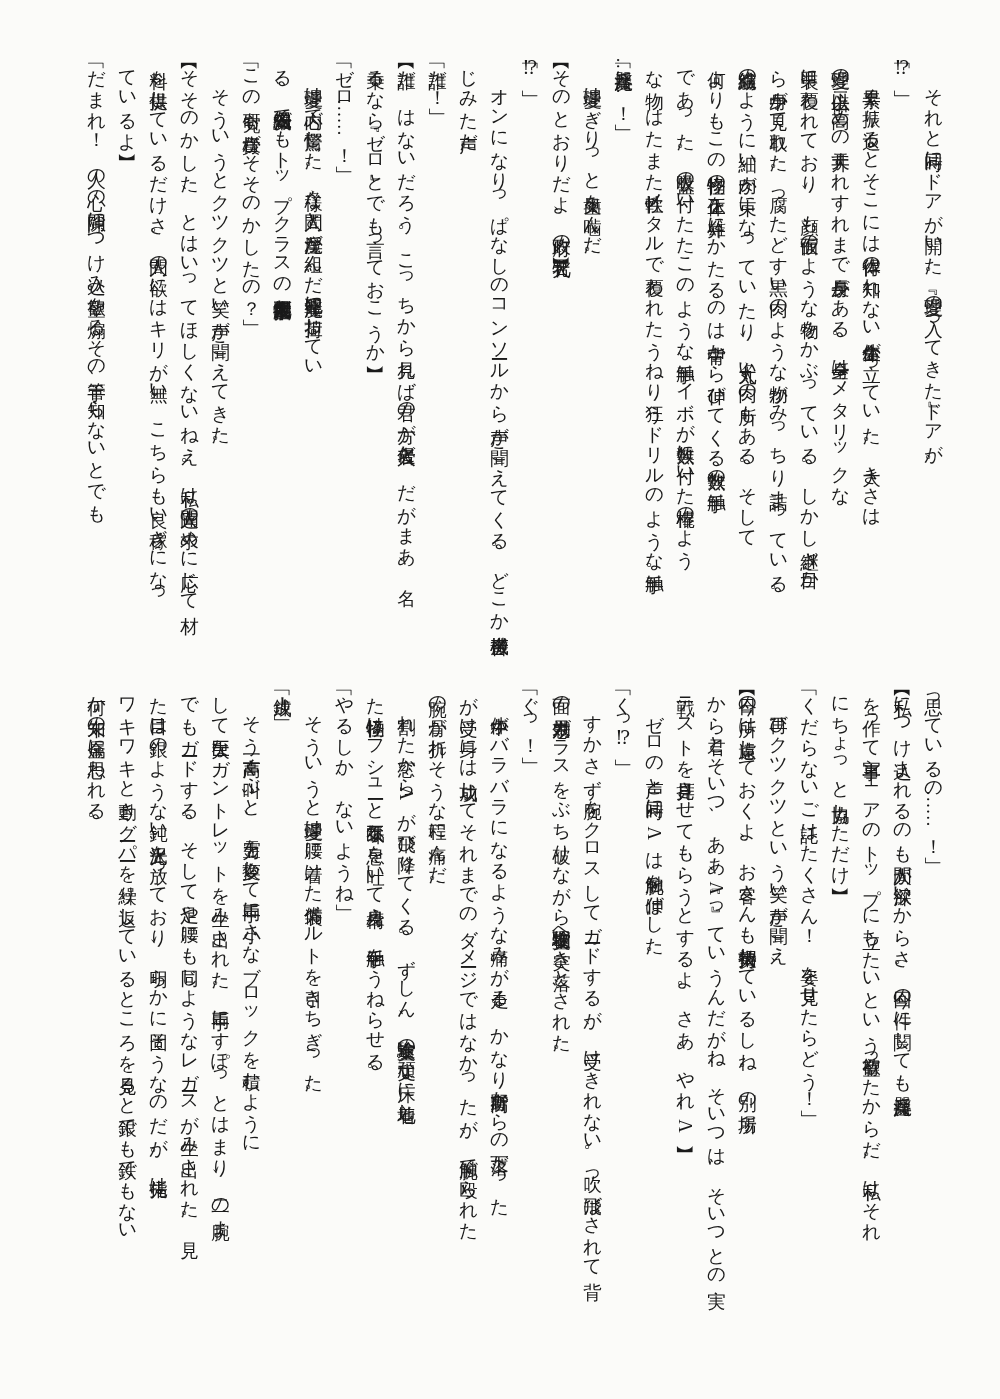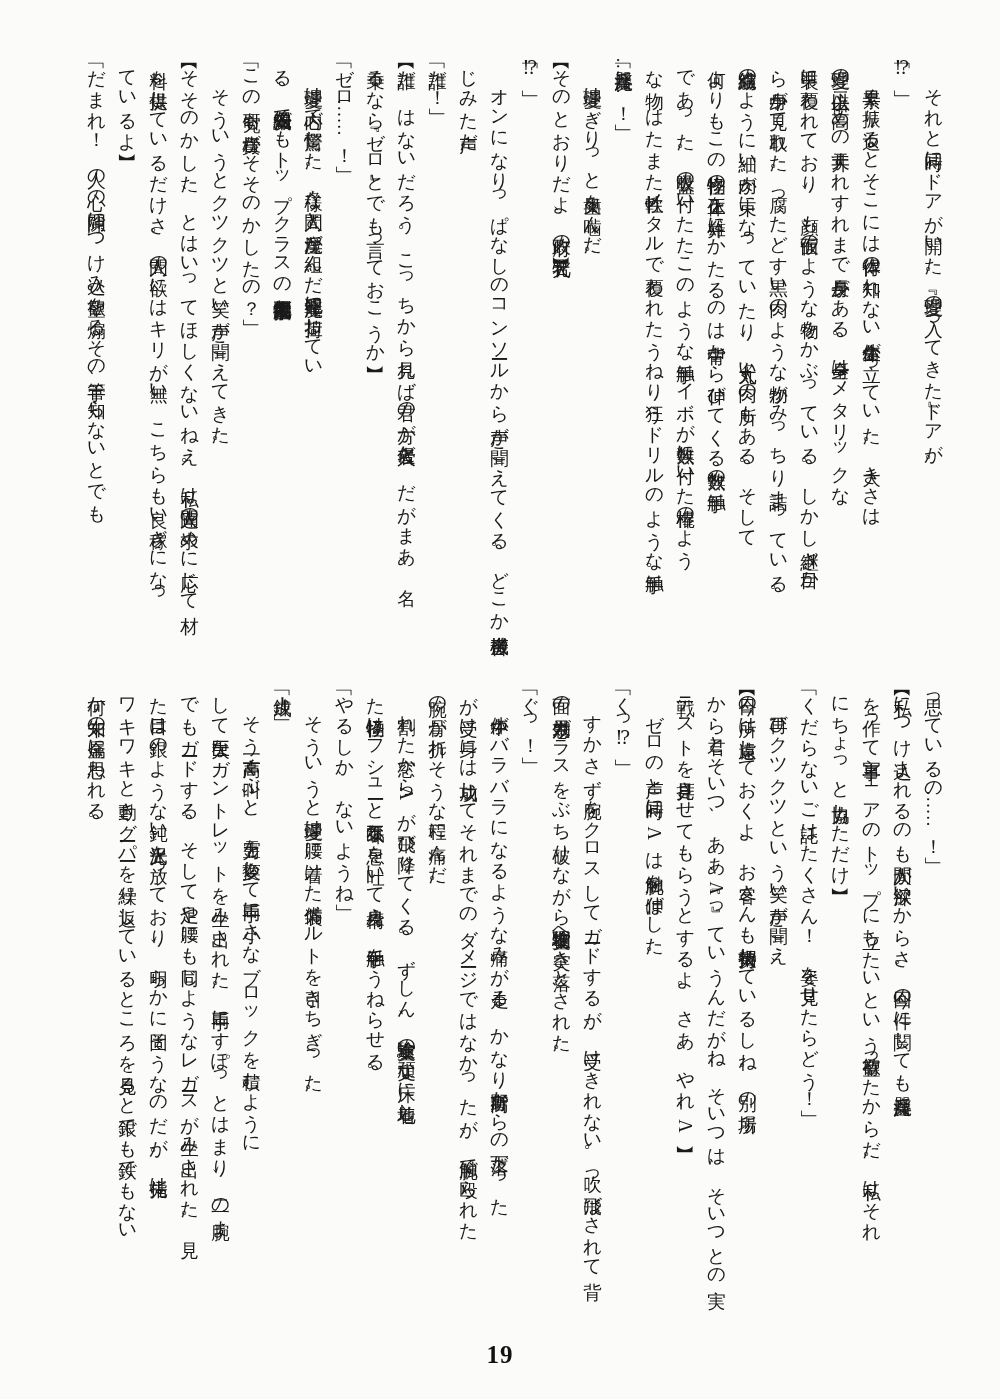--- a/index.html
+++ b/index.html
@@ -99,14 +99,13 @@
       <p class="line">「やるしか、ないようね」</p>
       <p class="line">　そういうと愛理は腰に着けた装備ベルトを引きちぎった。</p>
       <p class="line">「錬成！」</p>
       <p class="line">　そう一声高く叫ぶと、霊力を変換して両手に小さなブロックを積むように</p>
       <p class="line">して巨大なガントレットを生み出された。両手にすぽっとはまり、二の腕ま</p>
       <p class="line">でもガードする。そして足や腰にも同じようなレガースが生み出された。見</p>
       <p class="line">た目は銀のような鈍い光沢を放っており、明らかに固そうなのだが。指先は</p>
       <p class="line">ワキワキと動きグーパーを繰り返しているところを見ると銀でも鉄でもない</p>
       <p class="line">何か未知の金属に思われる。</p>
     </section>
-  <div class="page-number">19</div>
 </div>
 
 </body></html>

